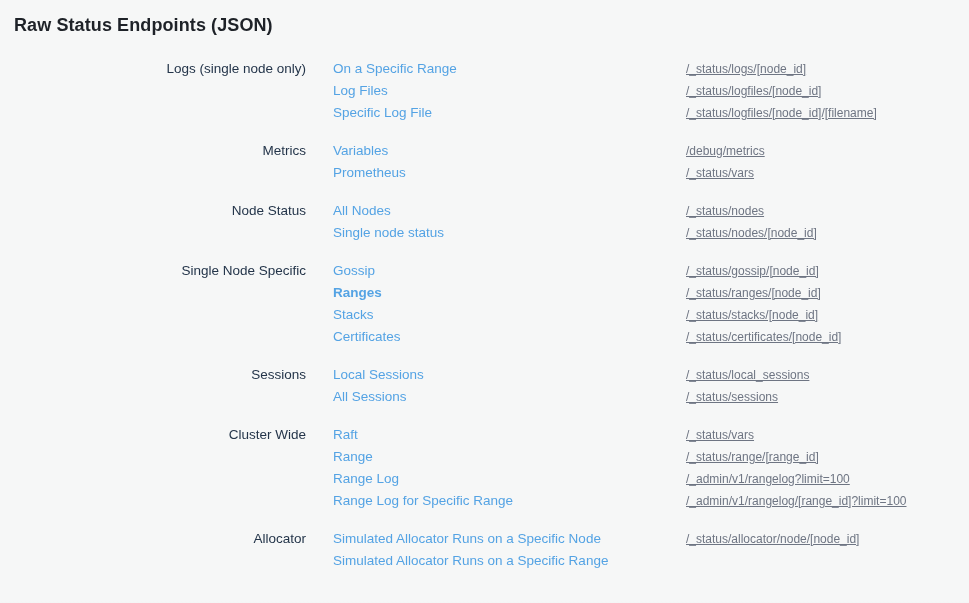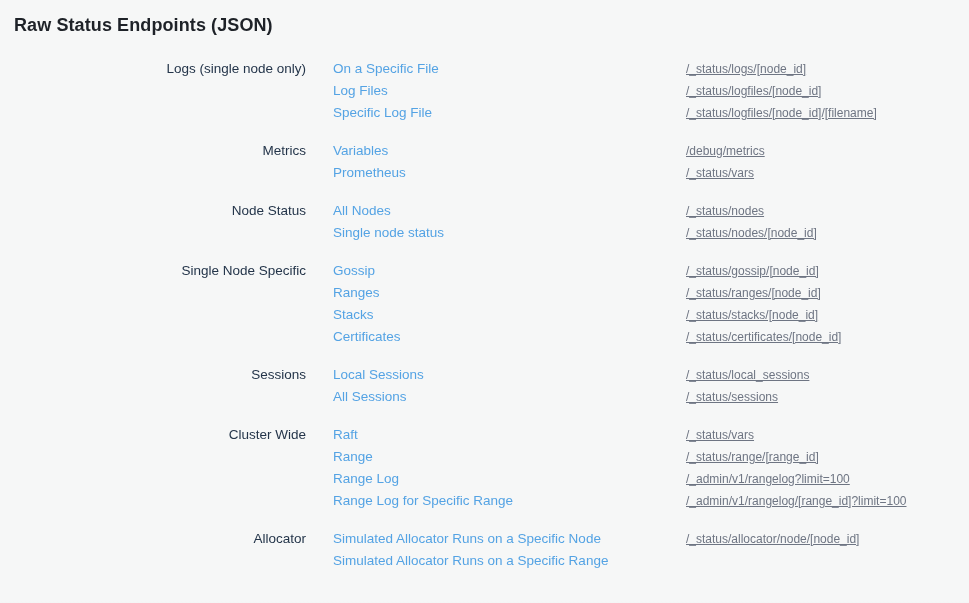--- a/index.html
+++ b/index.html
@@ -73,21 +73,21 @@
   }
 </style>
 </head>
 <body>
 
 <main class="page">
   <h1 class="title">Raw Status Endpoints (JSON)</h1>
   <div class="table" id="endpoint-groups">
       <section class="group">
         <div class="category">Logs (single node only)</div>
-        <a class="link" href="#" style="grid-row: 1;">On a Specific File</a>
+        <a class="link" href="#" style="grid-row: 1;">On a Specific Range</a>
         <div class="path" style="grid-row: 1;">/_status/logs/[node_id]</div>
         <a class="link" href="#" style="grid-row: 2;">Log Files</a>
         <div class="path" style="grid-row: 2;">/_status/logfiles/[node_id]</div>
         <a class="link" href="#" style="grid-row: 3;">Specific Log File</a>
         <div class="path" style="grid-row: 3;">/_status/logfiles/[node_id]/[filename]</div>
       </section>
       <section class="group">
         <div class="category">Metrics</div>
         <a class="link" href="#" style="grid-row: 1;">Variables</a>
         <div class="path" style="grid-row: 1;">/debug/metrics</div>
@@ -98,21 +98,21 @@
         <div class="category">Node Status</div>
         <a class="link" href="#" style="grid-row: 1;">All Nodes</a>
         <div class="path" style="grid-row: 1;">/_status/nodes</div>
         <a class="link" href="#" style="grid-row: 2;">Single node status</a>
         <div class="path" style="grid-row: 2;">/_status/nodes/[node_id]</div>
       </section>
       <section class="group">
         <div class="category">Single Node Specific</div>
         <a class="link" href="#" style="grid-row: 1;">Gossip</a>
         <div class="path" style="grid-row: 1;">/_status/gossip/[node_id]</div>
-        <a class="link" href="#" style="grid-row: 2;">Ranges</a>
+        <a class="link" href="#" style="grid-row: 2; font-weight: bold;">Ranges</a>
         <div class="path" style="grid-row: 2;">/_status/ranges/[node_id]</div>
         <a class="link" href="#" style="grid-row: 3;">Stacks</a>
         <div class="path" style="grid-row: 3;">/_status/stacks/[node_id]</div>
         <a class="link" href="#" style="grid-row: 4;">Certificates</a>
         <div class="path" style="grid-row: 4;">/_status/certificates/[node_id]</div>
       </section>
       <section class="group">
         <div class="category">Sessions</div>
         <a class="link" href="#" style="grid-row: 1;">Local Sessions</a>
         <div class="path" style="grid-row: 1;">/_status/local_sessions</div>

